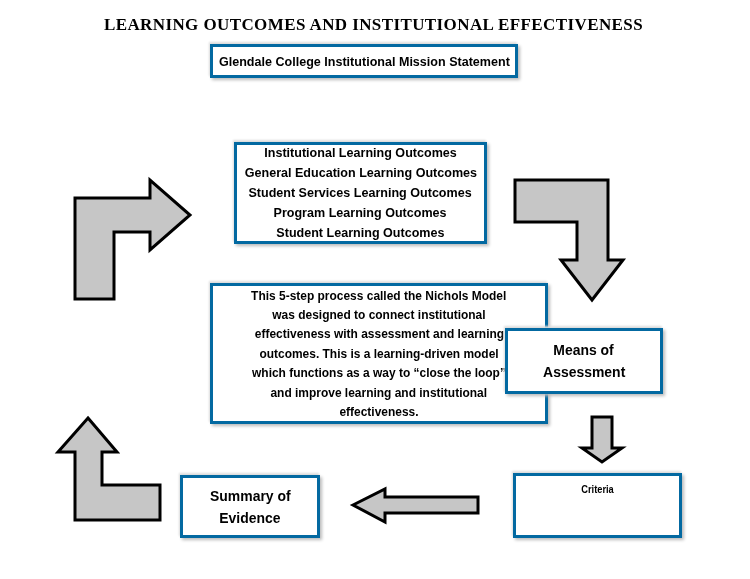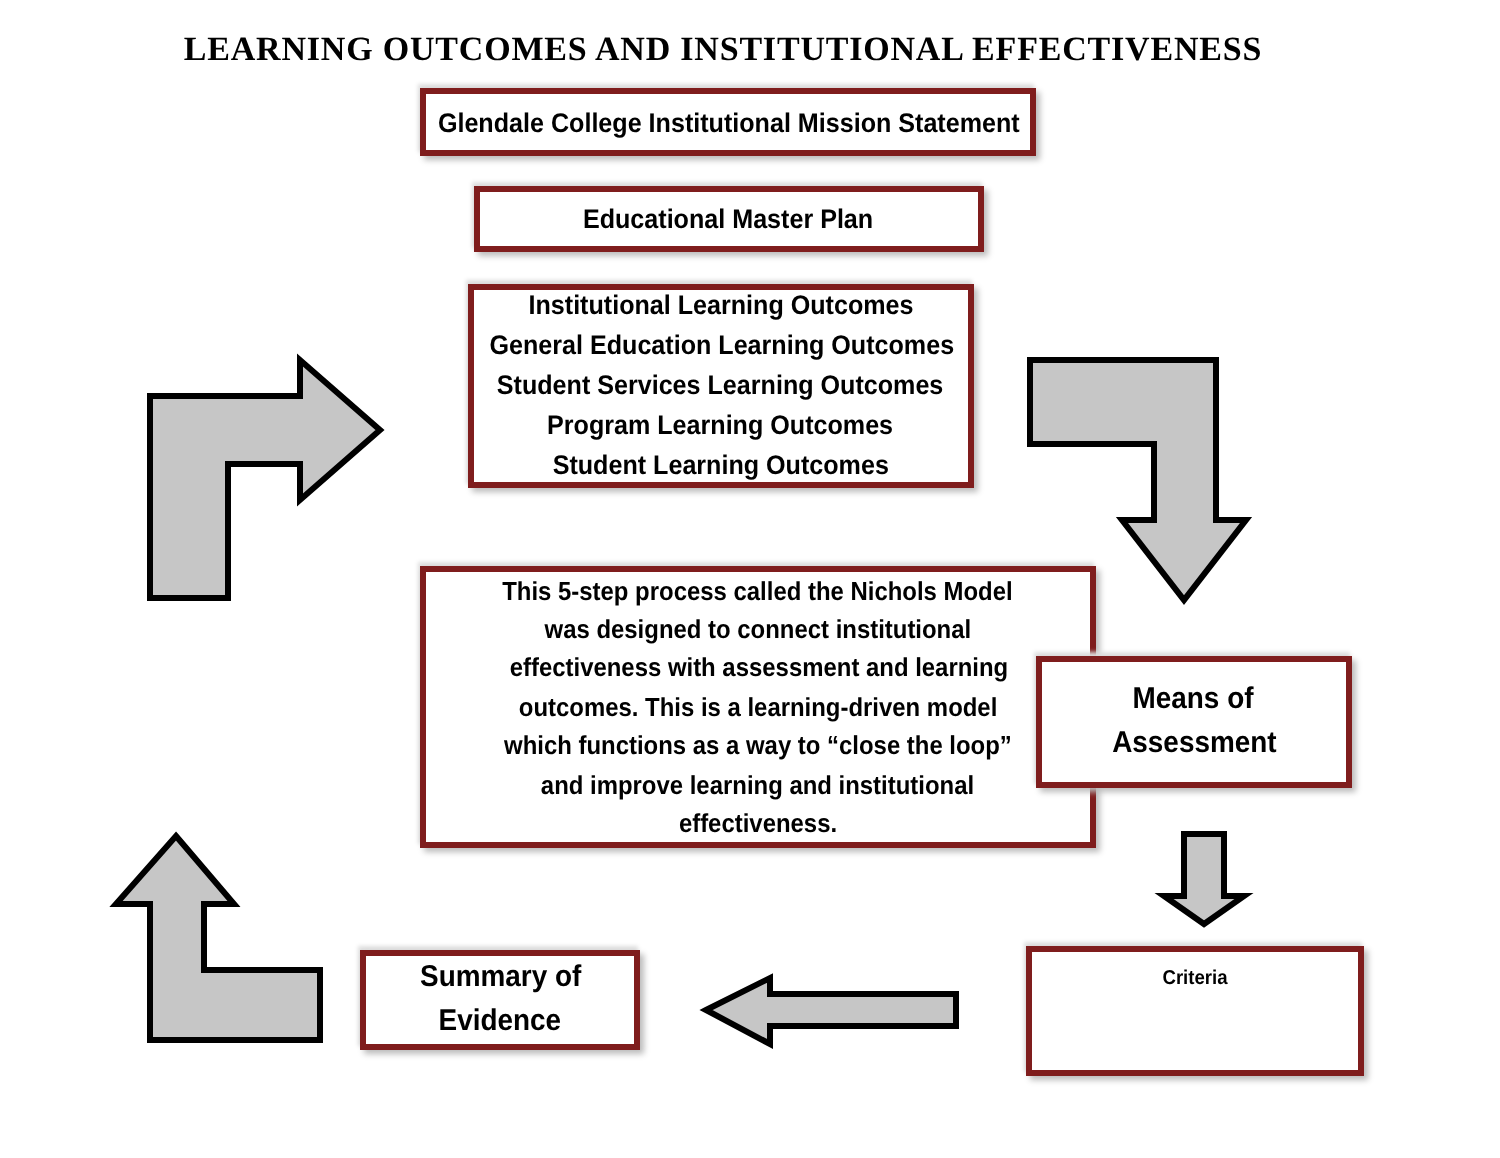--- a/index.html
+++ b/index.html
@@ -3,63 +3,60 @@
 <meta charset="utf-8">
 <style>
   html,body{margin:0;padding:0;background:#fff;}
   .stage{
     position:relative;width:750px;height:579px;background:#fff;overflow:hidden;
     font-family:"Liberation Sans","DejaVu Sans",sans-serif;color:#000;
   }
   .diagram-title{
     position:absolute;left:0;top:15px;width:723px;text-align:center;
     font-family:"Liberation Serif","DejaVu Serif",serif;
-    font-weight:bold;font-size:17px;letter-spacing:0.4px;
+    font-weight:bold;font-size:17px;letter-spacing:0.4px;padding-left:12px;
   }
   .arrow-layer{position:absolute;left:0;top:0;width:750px;height:579px;}
   .arrow{fill:#c6c6c6;stroke:#000;stroke-width:3;stroke-linejoin:miter;}
   .box{
-    position:absolute;background:#fff;border:3px solid #7f1d1d;box-sizing:border-box;
+    position:absolute;background:#fff;border:3px solid #0369a1;box-sizing:border-box;
     display:flex;flex-direction:column;align-items:center;justify-content:center;
     text-align:center;font-weight:bold;
     box-shadow:2px 2px 3px #bcbcbc, -1px -2px 2px #dedede;
   }
   .box .ln{white-space:nowrap;transform:scaleX(0.93);transform-origin:center center;}
   .box-mission   {left:210px;top:44px; width:308px;height:34px;font-size:13.5px;}
   .box-emp       {left:237px;top:93px; width:255px;height:33px;font-size:13.5px;}
   .box-outcomes  {left:234px;top:142px;width:253px;height:102px;font-size:13.5px;line-height:20px;}
   .box-nichols   {left:210px;top:283px;width:338px;height:141px;font-size:13px;line-height:19.4px;}
   .box-nichols .ln{transform:scaleX(0.92);}
   .box-use       {left:40px; top:332px;width:143px;height:60px;font-size:15px;line-height:22px;}
-  .box-means     {left:518px;top:328px;width:158px;height:66px;font-size:15px;line-height:22px;}
+  .box-means     {left:505px;top:328px;width:158px;height:66px;font-size:15px;line-height:22px;}
   .box-criteria  {left:513px;top:473px;width:169px;height:65px;font-size:10px;justify-content:flex-start;padding-top:8px;}
-  .box-summary   {left:180px;top:475px;width:140px;height:50px;font-size:15px;line-height:22px;}
+  .box-summary   {left:180px;top:475px;width:140px;height:63px;font-size:15px;line-height:22px;}
 </style>
 </head>
 <body>
 
 <div class="stage">
 
   <div class="diagram-title">LEARNING OUTCOMES AND INSTITUTIONAL EFFECTIVENESS</div>
 
   <svg class="arrow-layer" viewBox="0 0 750 579" xmlns="http://www.w3.org/2000/svg">
     <polygon class="arrow" points="75,299 75,198 150,198 150,180 190,215 150,250 150,232 114,232 114,299"></polygon>
     <polygon class="arrow" points="515,180 608,180 608,260 623,260 592,300 561,260 577,260 577,222 515,222"></polygon>
     <polygon class="arrow" points="592,417 612,417 612,448 622,448 602,462 582,448 592,448"></polygon>
     <polygon class="arrow" points="353,505 385,489 385,497 478,497 478,513 385,513 385,522"></polygon>
     <polygon class="arrow" points="88,418 117,452 102,452 102,485 160,485 160,520 75,520 75,452 58,452"></polygon>
   </svg>
 
   <div class="box box-mission">
     <div class="ln">Glendale College Institutional Mission Statement</div>
   </div>
 
-  <div class="box box-emp">
-    <div class="ln">Educational Master Plan</div>
-  </div>
 
   <div class="box box-outcomes">
     <div class="ln">Institutional Learning Outcomes</div>
     <div class="ln">General Education Learning Outcomes</div>
     <div class="ln">Student Services Learning Outcomes</div>
     <div class="ln">Program Learning Outcomes</div>
     <div class="ln">Student Learning Outcomes</div>
   </div>
 
   <div class="box box-nichols">

